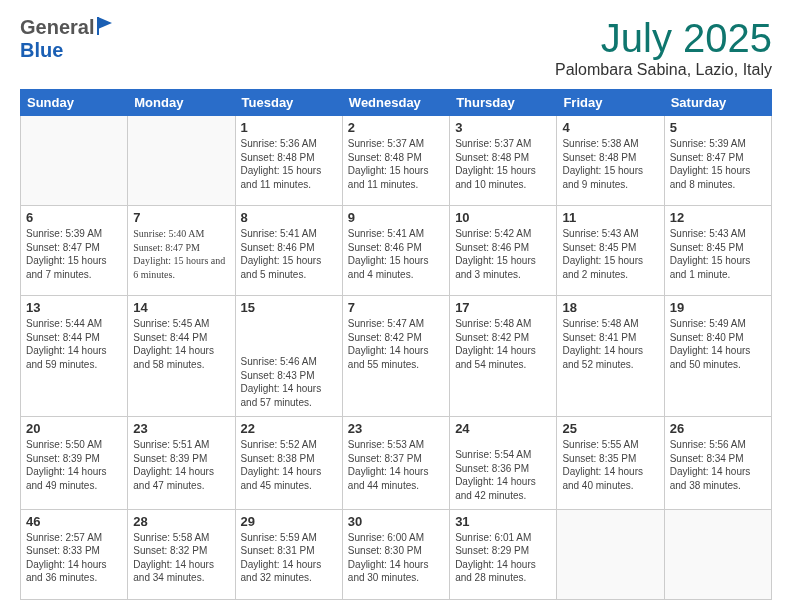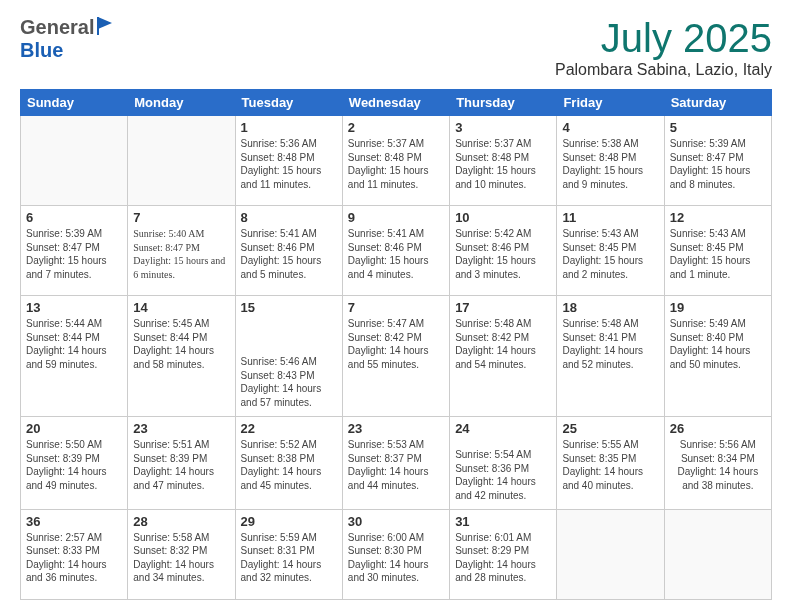--- a/index.html
+++ b/index.html
@@ -289,28 +289,28 @@
 Daylight: 14 hours and 42 minutes.</div>
           </td>
           <td>
             <span class="day-number">25</span>
             <div class="day-info" style="white-space: pre-line;">Sunrise: 5:55 AM
 Sunset: 8:35 PM
 Daylight: 14 hours and 40 minutes.</div>
           </td>
           <td>
             <span class="day-number">26</span>
-            <div class="day-info" style="white-space: pre-line; text-align: center;">Sunrise: 5:56 AM
+            <div class="day-info" style="white-space: pre-line;">Sunrise: 5:56 AM
 Sunset: 8:34 PM
 Daylight: 14 hours and 38 minutes.</div>
           </td>
         </tr>
         <tr>
           <td>
-            <span class="day-number">36</span>
+            <span class="day-number">46</span>
             <div class="day-info" style="white-space: pre-line;">Sunrise: 2:57 AM
 Sunset: 8:33 PM
 Daylight: 14 hours and 36 minutes.</div>
           </td>
           <td>
             <span class="day-number">28</span>
             <div class="day-info" style="white-space: pre-line;">Sunrise: 5:58 AM
 Sunset: 8:32 PM
 Daylight: 14 hours and 34 minutes.</div>
           </td>

